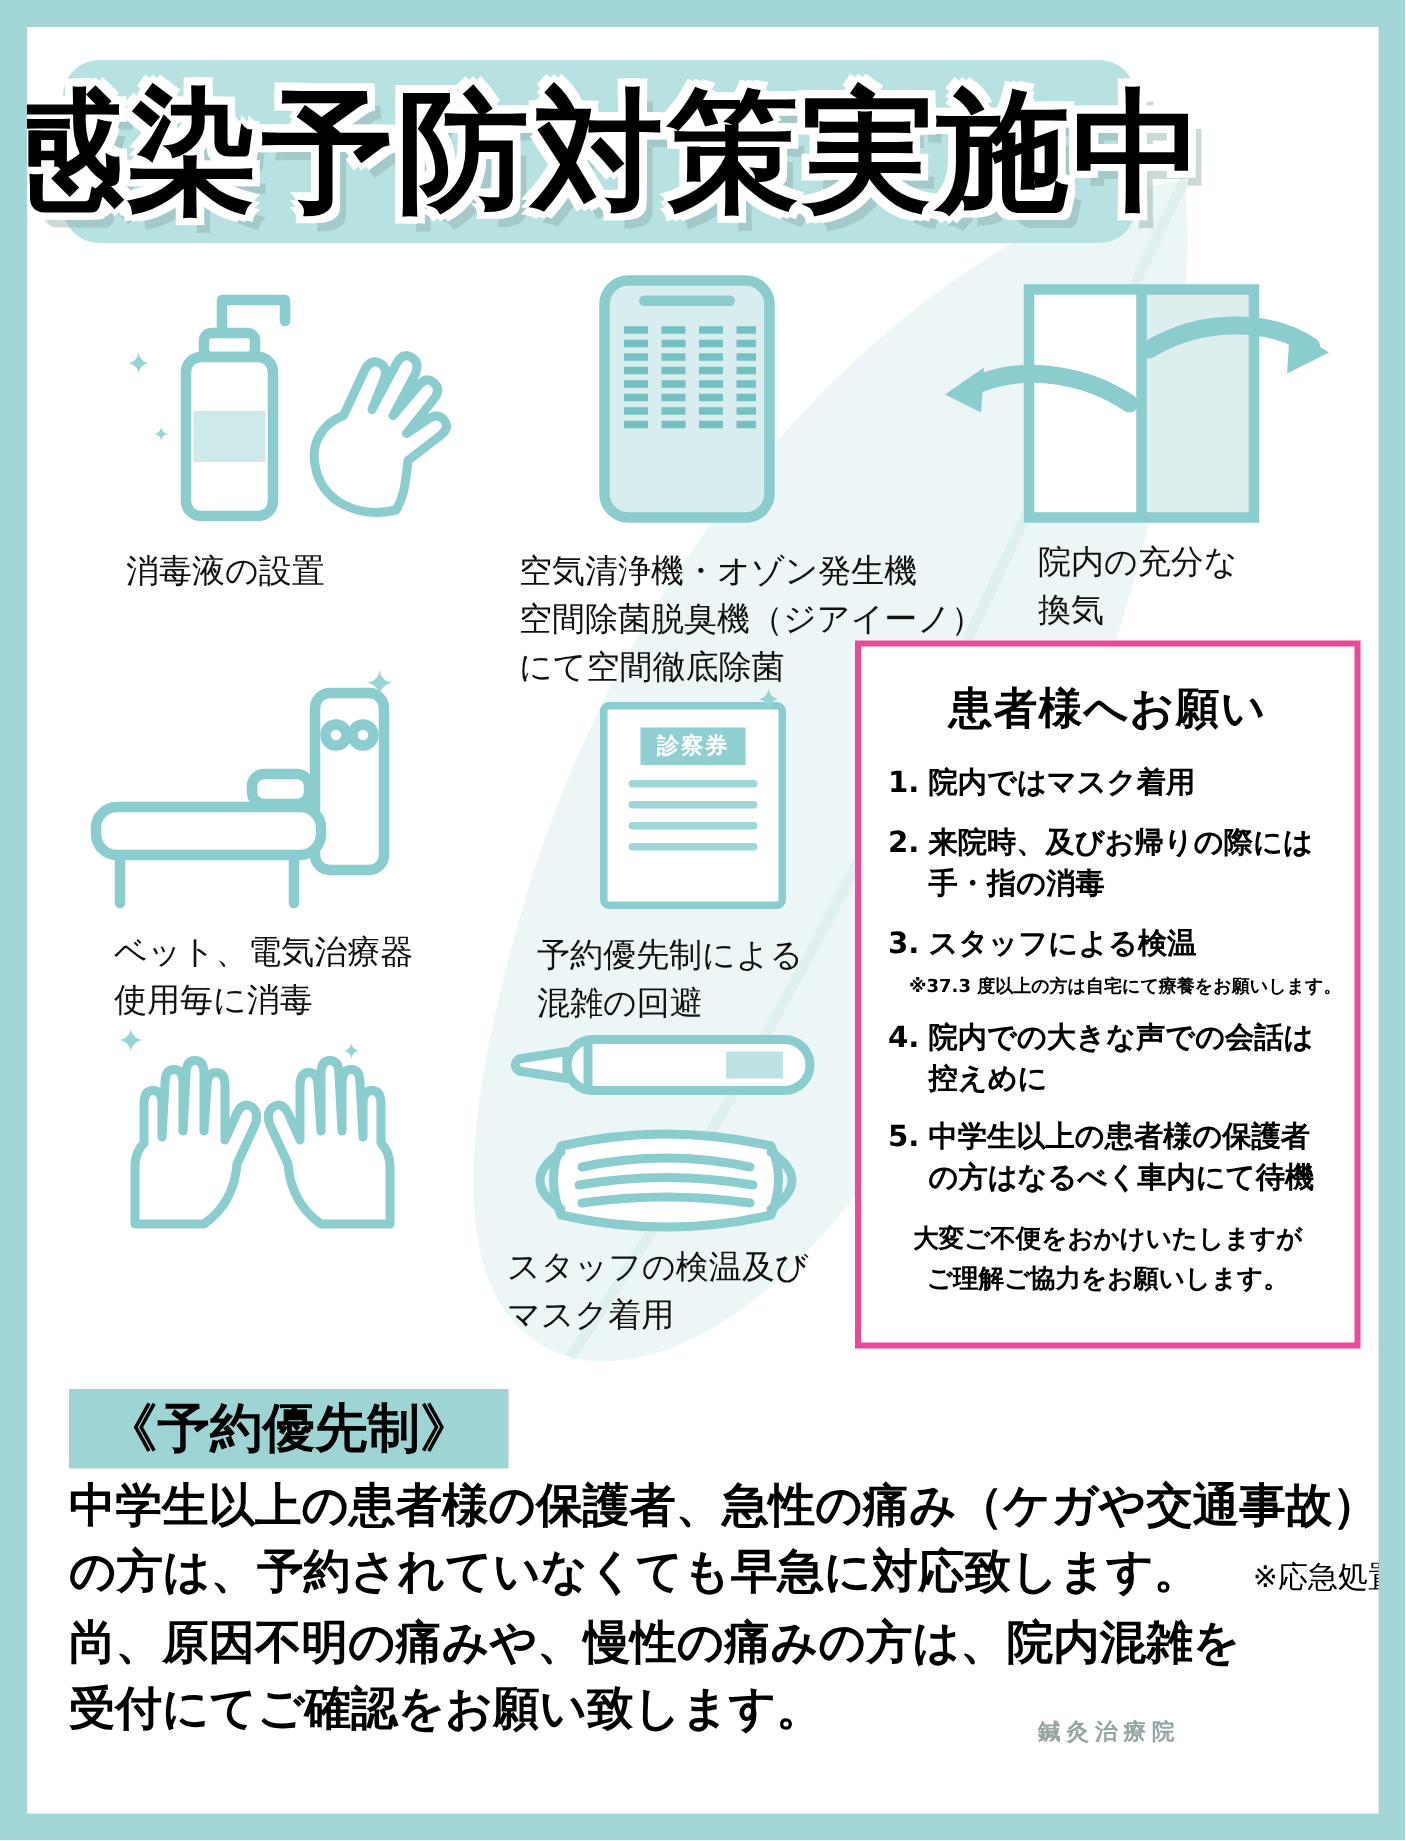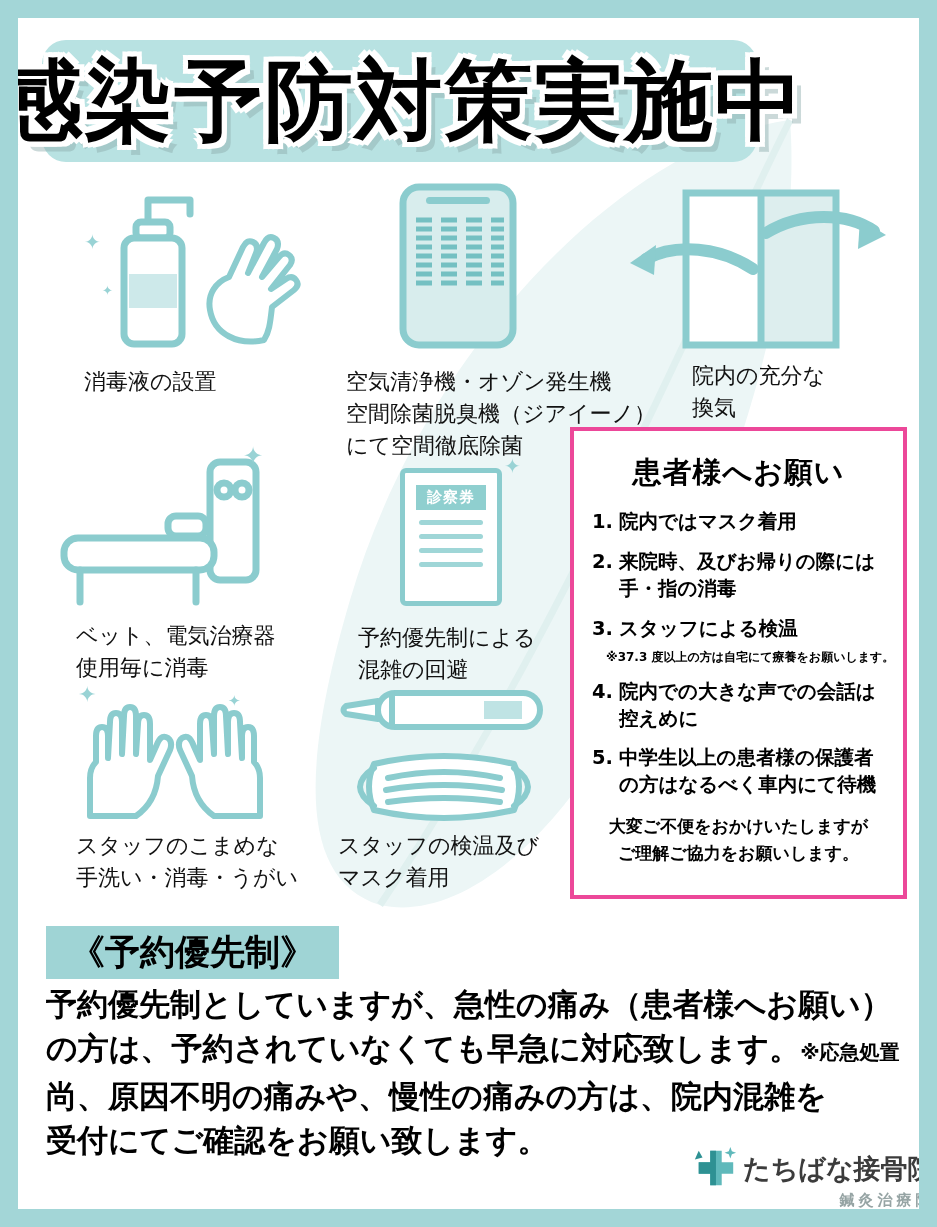--- a/index.html
+++ b/index.html
@@ -13,36 +13,36 @@
   .banner-title{
     font-size:88px;font-weight:900;color:#000;letter-spacing:2px;white-space:nowrap;
     text-shadow:
       -5px -5px 0 #fff, 5px -5px 0 #fff, -5px 5px 0 #fff, 5px 5px 0 #fff,
       -5px 0 0 #fff, 5px 0 0 #fff, 0 -5px 0 #fff, 0 5px 0 #fff,
       9px 10px 0 rgba(140,170,170,0.45);
   }
   .caption{position:absolute;font-size:22px;line-height:1.45;color:#111;white-space:pre-line;font-weight:500;z-index:2;}
   .sparkle{position:absolute;color:#99d3d5;z-index:2;line-height:1;}
   
-  .card{position:absolute;left:400px;top:468px;width:102px;height:138px;background:#fff;border:5px solid #8bccce;border-radius:6px;box-sizing:border-box;z-index:2;}
+  .card{position:absolute;left:400px;top:468px;width:124px;height:138px;background:#fff;border:5px solid #8bccce;border-radius:6px;box-sizing:border-box;z-index:2;}
   .card-band{margin:12px auto 10px;width:70px;background:#8fcfcf;color:#fff;font-size:15px;font-weight:700;text-align:center;padding:3px 0;letter-spacing:1px;}
   .card-line{height:5px;background:#9fd6d7;border-radius:3px;margin:9px 14px;}
   
   .req-box{position:absolute;left:570px;top:427px;width:337px;height:472px;background:#fff;border:4px solid #ec4899;box-sizing:border-box;padding:14px 18px 12px;z-index:3;}
   .req-title{font-size:29px;font-weight:800;text-align:center;color:#000;margin:8px 0 16px;letter-spacing:1px;}
   .req-item{display:flex;margin:0 0 13px;font-size:19.5px;line-height:1.38;color:#000;font-weight:600;}
   .req-num{width:27px;flex:none;}
   .req-text{white-space:pre-line;}
   .req-note{font-size:12px;font-weight:600;color:#000;margin:-8px 0 13px 14px;white-space:nowrap;}
   .req-footer{text-align:center;font-size:17px;line-height:1.55;font-weight:600;color:#000;margin-top:14px;white-space:pre-line;}
   
   .bottom-heading{position:absolute;left:46px;top:926px;background:#9fd4d5;color:#000;font-size:35px;font-weight:800;padding:3px 24px;z-index:2;white-space:nowrap;}
   .bottom-para{position:absolute;left:46px;top:982px;width:860px;z-index:2;color:#000;}
   .para-line{font-size:31px;font-weight:700;line-height:44px;white-space:nowrap;}
-  .para-note{font-size:20px;font-weight:700;}
+  .para-note{font-size:20px;font-weight:400;margin-left:35px;}
   
   .logo{position:absolute;left:692px;top:1146px;z-index:2;}
   .logo-row{display:flex;align-items:center;gap:5px;}
   .logo-name{font-size:27px;font-weight:800;color:#3c3c3c;white-space:nowrap;}
   .logo-sub{text-align:right;font-size:15px;color:#96a4a4;letter-spacing:4px;margin-top:-1px;font-weight:600;}
 </style>
 </head>
 <body>
 
 <div class="poster">
@@ -151,22 +151,20 @@
     <div class="req-footer">大変ご不便をおかけいたしますが
 ご理解ご協力をお願いします。</div>
   </div>
 
   <svg class="abs z1" style="left:60px;top:680px;" width="230" height="142" viewBox="0 0 230 142">
     <g fill="#ffffff" stroke="#8bccce" stroke-width="6" stroke-linecap="round" stroke-linejoin="round">
       <path d="M30 136 L30 98 Q30 88 36 82 L36 56 Q36 47 42 47 Q48 47 48 56 L48 78 L50 42 Q50 33 56 33 Q62 33 62 42 L62 74 L64 36 Q64 27 70 27 Q76 27 76 36 L76 74 L78 44 Q78 35 84 35 Q90 35 90 44 L90 80 L98 62 Q102 54 108 58 Q113 62 110 70 L98 96 Q96 122 76 136 Z"></path>
       <path transform="translate(230,0) scale(-1,1)" d="M30 136 L30 98 Q30 88 36 82 L36 56 Q36 47 42 47 Q48 47 48 56 L48 78 L50 42 Q50 33 56 33 Q62 33 62 42 L62 74 L64 36 Q64 27 70 27 Q76 27 76 36 L76 74 L78 44 Q78 35 84 35 Q90 35 90 44 L90 80 L98 62 Q102 54 108 58 Q113 62 110 70 L98 96 Q96 122 76 136 Z"></path>
     </g>
   </svg>
-  <div class="caption" style="left:76px;top:830px;">スタッフのこまめな
-手洗い・消毒・うがい</div>
 
   <svg class="abs z1" style="left:334px;top:684px;" width="220" height="148" viewBox="0 0 220 148">
     <g fill="#ffffff" stroke="#8bccce" stroke-width="6" stroke-linecap="round" stroke-linejoin="round">
       <path d="M44 17 L12 22 Q7 26 12 30 L44 35 Z"></path>
       <rect x="44" y="9" width="162" height="34" rx="17"></rect>
       <line x1="58" y1="11" x2="58" y2="41"></line>
     </g>
     <rect x="150" y="17" width="38" height="18" fill="#bfe3e4"></rect>
     <g fill="none" stroke="#8bccce" stroke-width="6" stroke-linecap="round" stroke-linejoin="round">
       <path d="M40 80 Q110 64 180 80 Q190 102 180 126 Q110 142 40 126 Q30 102 40 80 Z" fill="#ffffff"></path>
@@ -183,34 +181,25 @@
   <span class="sparkle" style="left:84px;top:232px;font-size:20px;">✦</span>
   <span class="sparkle" style="left:102px;top:284px;font-size:13px;">✦</span>
   <span class="sparkle" style="left:243px;top:444px;font-size:24px;">✦</span>
   <span class="sparkle" style="left:504px;top:456px;font-size:20px;">✦</span>
   <span class="sparkle" style="left:78px;top:684px;font-size:22px;">✦</span>
   <span class="sparkle" style="left:228px;top:694px;font-size:15px;">✦</span>
 
   <div class="bottom-heading">《予約優先制》</div>
 
   <div class="bottom-para">
-    <div class="para-line"><span>予約優先制としていますが、急性の痛み（患者様へお願い）</span></div>
+    <div class="para-line"><span>中学生以上の患者様の保護者、急性の痛み（ケガや交通事故）</span></div>
     <div class="para-line"><span>の方は、予約されていなくても早急に対応致します。</span><span class="para-note">※応急処置</span></div>
     <div class="para-line"><span>尚、原因不明の痛みや、慢性の痛みの方は、院内混雑を</span></div>
     <div class="para-line"><span>受付にてご確認をお願い致します。</span></div>
   </div>
 
   <div class="logo">
-    <div class="logo-row">
-      <svg width="46" height="46" viewBox="0 0 48 48">
-        <path d="M19 5 h12 v12 h12 v12 h-12 v12 h-12 v-12 H7 v-12 h12 z" fill="#5fb9bb"></path>
-        <path d="M19 5 h6 v36 h-6 v-12 H7 v-12 h12 z" fill="#2e9193"></path>
-        <path d="M7 5 l4 7 -8 2 z" fill="#2e9193"></path>
-        <path d="M40 1 l1.6 4.4 4.4 1.6 -4.4 1.6 -1.6 4.4 -1.6 -4.4 -4.4 -1.6 4.4 -1.6 z" fill="#5fb9bb"></path>
-      </svg>
-      <span class="logo-name">たちばな接骨院</span>
-    </div>
     <div class="logo-sub">鍼灸治療院</div>
   </div>
 
   <div class="frame"></div>
 
 </div>
 
 </body></html>

